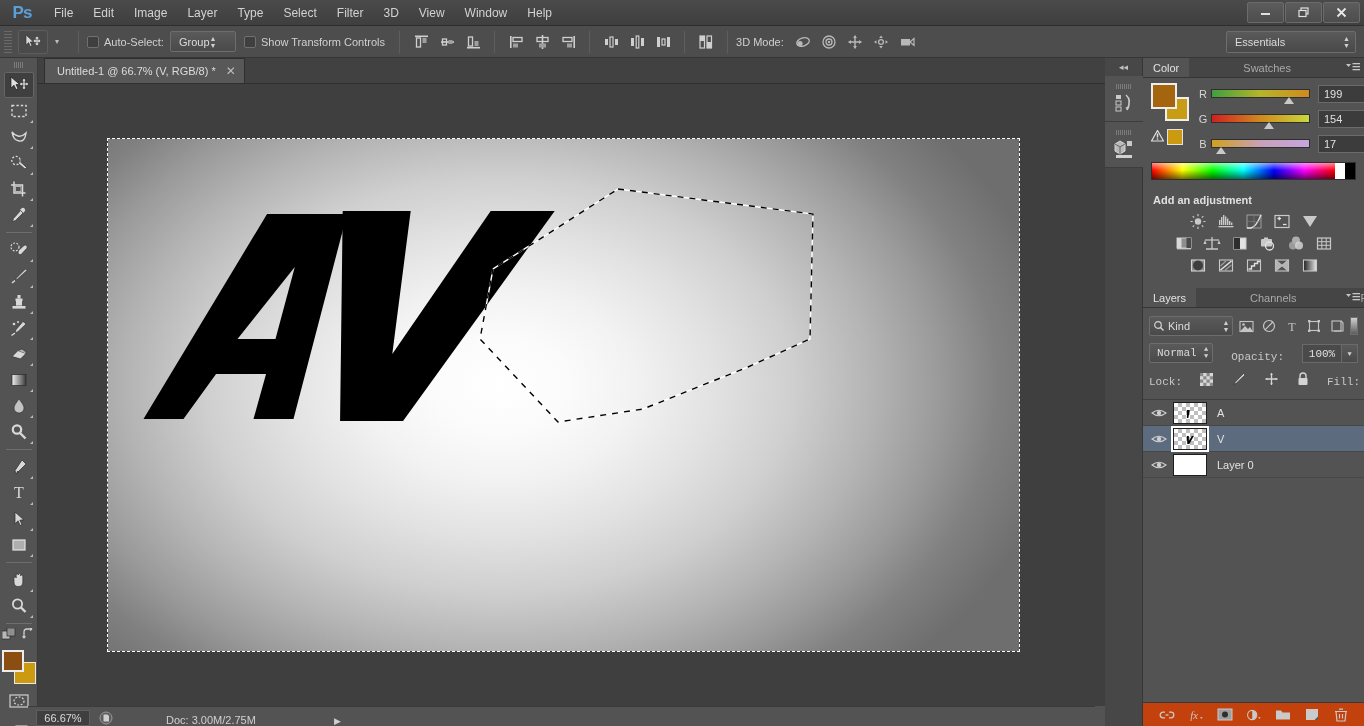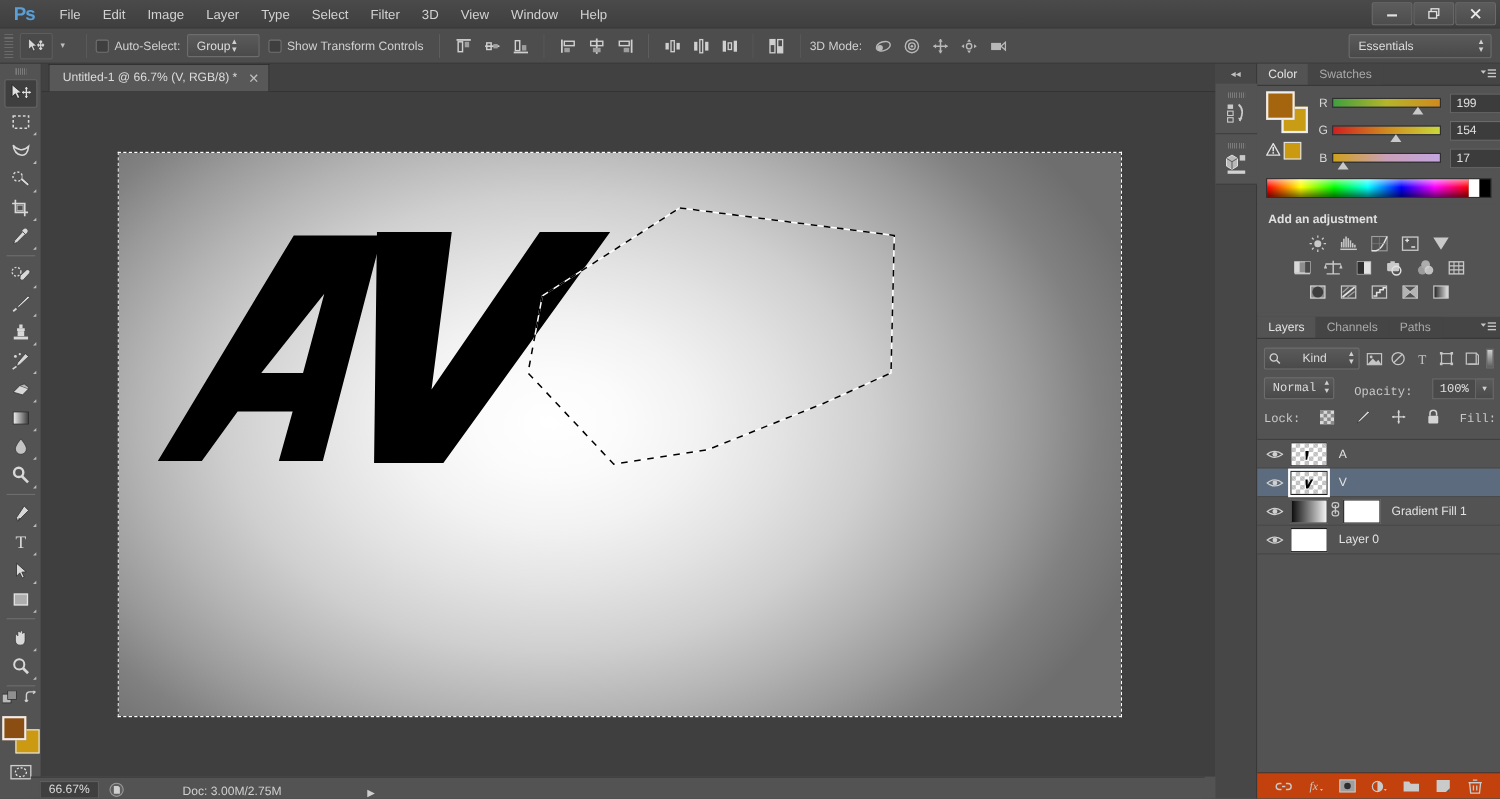--- a/index.html
+++ b/index.html
@@ -163,21 +163,21 @@
     width:38px; height:46px; background:#535353; border-bottom:1px solid #3d3d3d;
     display:flex; flex-direction:column; align-items:center; justify-content:center; gap:2px;
   }
   .rail-grip { width:16px;height:5px;
     background:repeating-linear-gradient(to right,#7b7b7b 0 1px,transparent 1px 2px);}
 
   
   .panels { position:absolute; left:1143px; top:58px; width:221px; height:668px; background:#535353; }
   .panel-tabs {
     height:20px; background:#454545; display:flex; align-items:stretch;
-    border-bottom:1px solid #353535; position:relative;
+    border-bottom:1px solid #353535; position:relative;gap:44px;
   }
   .ptab {
     padding:0 10px; display:flex; align-items:center; font-size:11px;
     color:#a9a9a9; background:#454545;
   }
   .ptab.active { background:#535353; color:#e3e3e3; }
   .panel-menu { position:absolute; right:4px; top:4px; font-size:10px; color:#c5c5c5; }
   .panel-body { background:#535353; padding:6px 8px; }
 
   
@@ -210,21 +210,21 @@
   
   .adj-title { font-size:11px; color:#e0e0e0; font-weight:bold; margin:2px 0 6px 2px;}
   .adj-row { display:flex; justify-content:center; width:100%; gap:6px; margin-bottom:4px;}
   .adj-ic { width:22px;height:18px; display:flex;align-items:center;justify-content:center;}
 
   
   .lay-row1 { display:flex; align-items:center; gap:4px; padding:4px 0; }
   .kind-box {
     width:90px;height:20px;background:linear-gradient(#5a5a5a,#4a4a4a);
     border:1px solid #6d6d6d;border-radius:2px;display:flex;align-items:center;
-    gap:19px;padding:0 3px;font-size:11px;color:#dcdcdc;
+    gap:3px;padding:0 3px;font-size:11px;color:#dcdcdc;
   }
   .filt-ic { width:20px;height:20px;display:flex;align-items:center;justify-content:center;}
   .lay-row2 { display:flex; align-items:flex-end; gap:18px; padding:3px 0;font-family:Liberation Mono, monospace;}
   .blend-box {
     width:98px;height:20px;background:linear-gradient(#5a5a5a,#4a4a4a);
     border:1px solid #6d6d6d;border-radius:2px;display:flex;align-items:center;
     justify-content:space-between;padding:0 4px 0 7px;font-size:11px;color:#dcdcdc;
   }
   .num-box {
     width:40px;height:19px;background:#4a4a4a;border:1px solid #6a6a6a;
@@ -1041,38 +1041,20 @@
           </svg>
         </span>
         <span class="thumb sel-th">
           <svg width="34" height="22" viewBox="0 0 34 22" style="position:absolute;left:0;top:0;">
             <path d="M14 7 L16 7 L17 12 L19 7 L21 7 L18 15 L16 15 Z" fill="#000" transform="skewX(-10)"></path>
           </svg>
         </span>
         <span class="layer-name">V</span>
       </div>
 
-      <div class="layer-row">
-        <span class="eye">
-          <svg width="16" height="12" viewBox="0 0 16 12">
-            <path d="M1 6 Q8 0.5 15 6 Q8 11.5 1 6 Z" fill="none" stroke="#cfcfcf" stroke-width="1.1"></path>
-            <circle cx="8" cy="6" r="2.2" fill="#cfcfcf"></circle>
-          </svg>
-        </span>
-        <span class="thumb grad"></span>
-        <span class="mask-link">
-          <svg width="10" height="14" viewBox="0 0 10 14">
-            <path d="M5 3 L5 11" stroke="#c7c7c7" stroke-width="1.2"></path>
-            <rect x="2" y="1" width="6" height="4.5" rx="2.2" fill="none" stroke="#c7c7c7" stroke-width="1.1"></rect>
-            <rect x="2" y="8.5" width="6" height="4.5" rx="2.2" fill="none" stroke="#c7c7c7" stroke-width="1.1"></rect>
-          </svg>
-        </span>
-        <span class="thumb plain"></span>
-        <span class="layer-name">Gradient Fill 1</span>
-      </div>
 
       <div class="layer-row">
         <span class="eye">
           <svg width="16" height="12" viewBox="0 0 16 12">
             <path d="M1 6 Q8 0.5 15 6 Q8 11.5 1 6 Z" fill="none" stroke="#cfcfcf" stroke-width="1.1"></path>
             <circle cx="8" cy="6" r="2.2" fill="#cfcfcf"></circle>
           </svg>
         </span>
         <span class="thumb plain"></span>
         <span class="layer-name">Layer 0</span>

